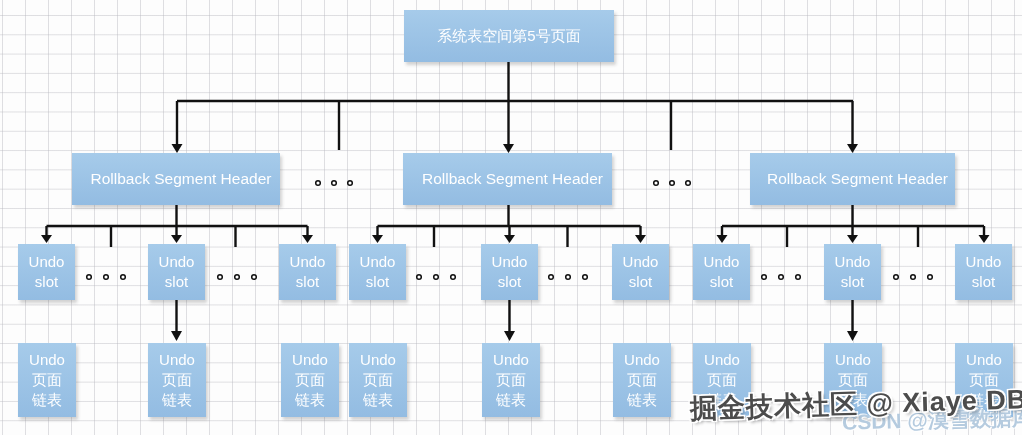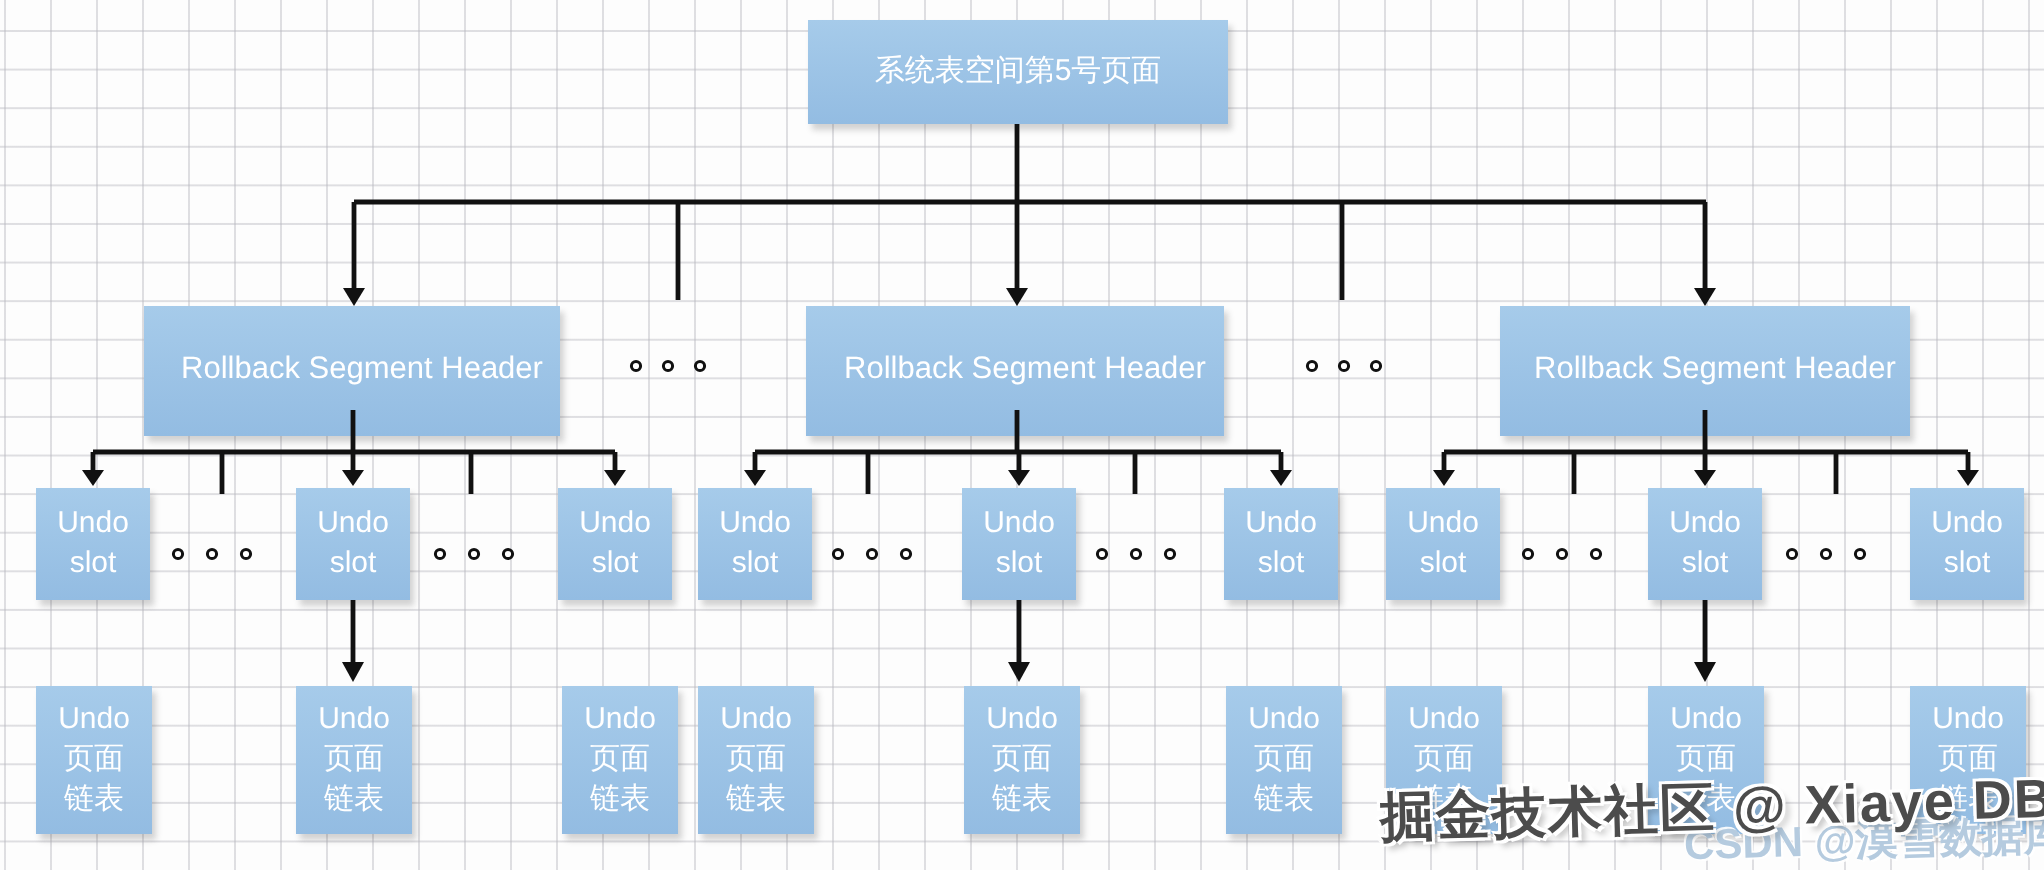--- a/index.html
+++ b/index.html
@@ -21,21 +21,21 @@
     background:linear-gradient(180deg,#a6cbea 0%,#93bce2 100%);
     color:#ffffff;
     display:flex;align-items:center;justify-content:center;
     text-align:center;
     box-shadow:2px 3px 3px rgba(60,60,60,.22);
     z-index:5;
     white-space:pre-line;
     line-height:1.32;
   }
   .root-box{left:404px;top:10px;width:210px;height:52px;font-size:15px;}
-  .header-box{top:153px;height:65px;font-size:15.5px;padding-left:10px;}
+  .header-box{top:153px;height:52px;font-size:15.5px;padding-left:10px;}
   .hb1{left:72px;width:208px;}
   .hb2{left:403px;width:209px;}
   .hb3{left:750px;width:205px;}
   .slot-box{top:244px;width:57px;height:56px;font-size:15px;}
   .chain-box{top:343px;width:58px;height:74px;font-size:15px;}
   .connector-layer{position:absolute;left:0;top:0;z-index:6;pointer-events:none;}
   .wm1{
     position:absolute;left:690px;top:386px;z-index:20;
     font-size:27px;font-weight:700;letter-spacing:1px;color:#4c4c4c;
     white-space:nowrap;transform:rotate(-1.6deg);

